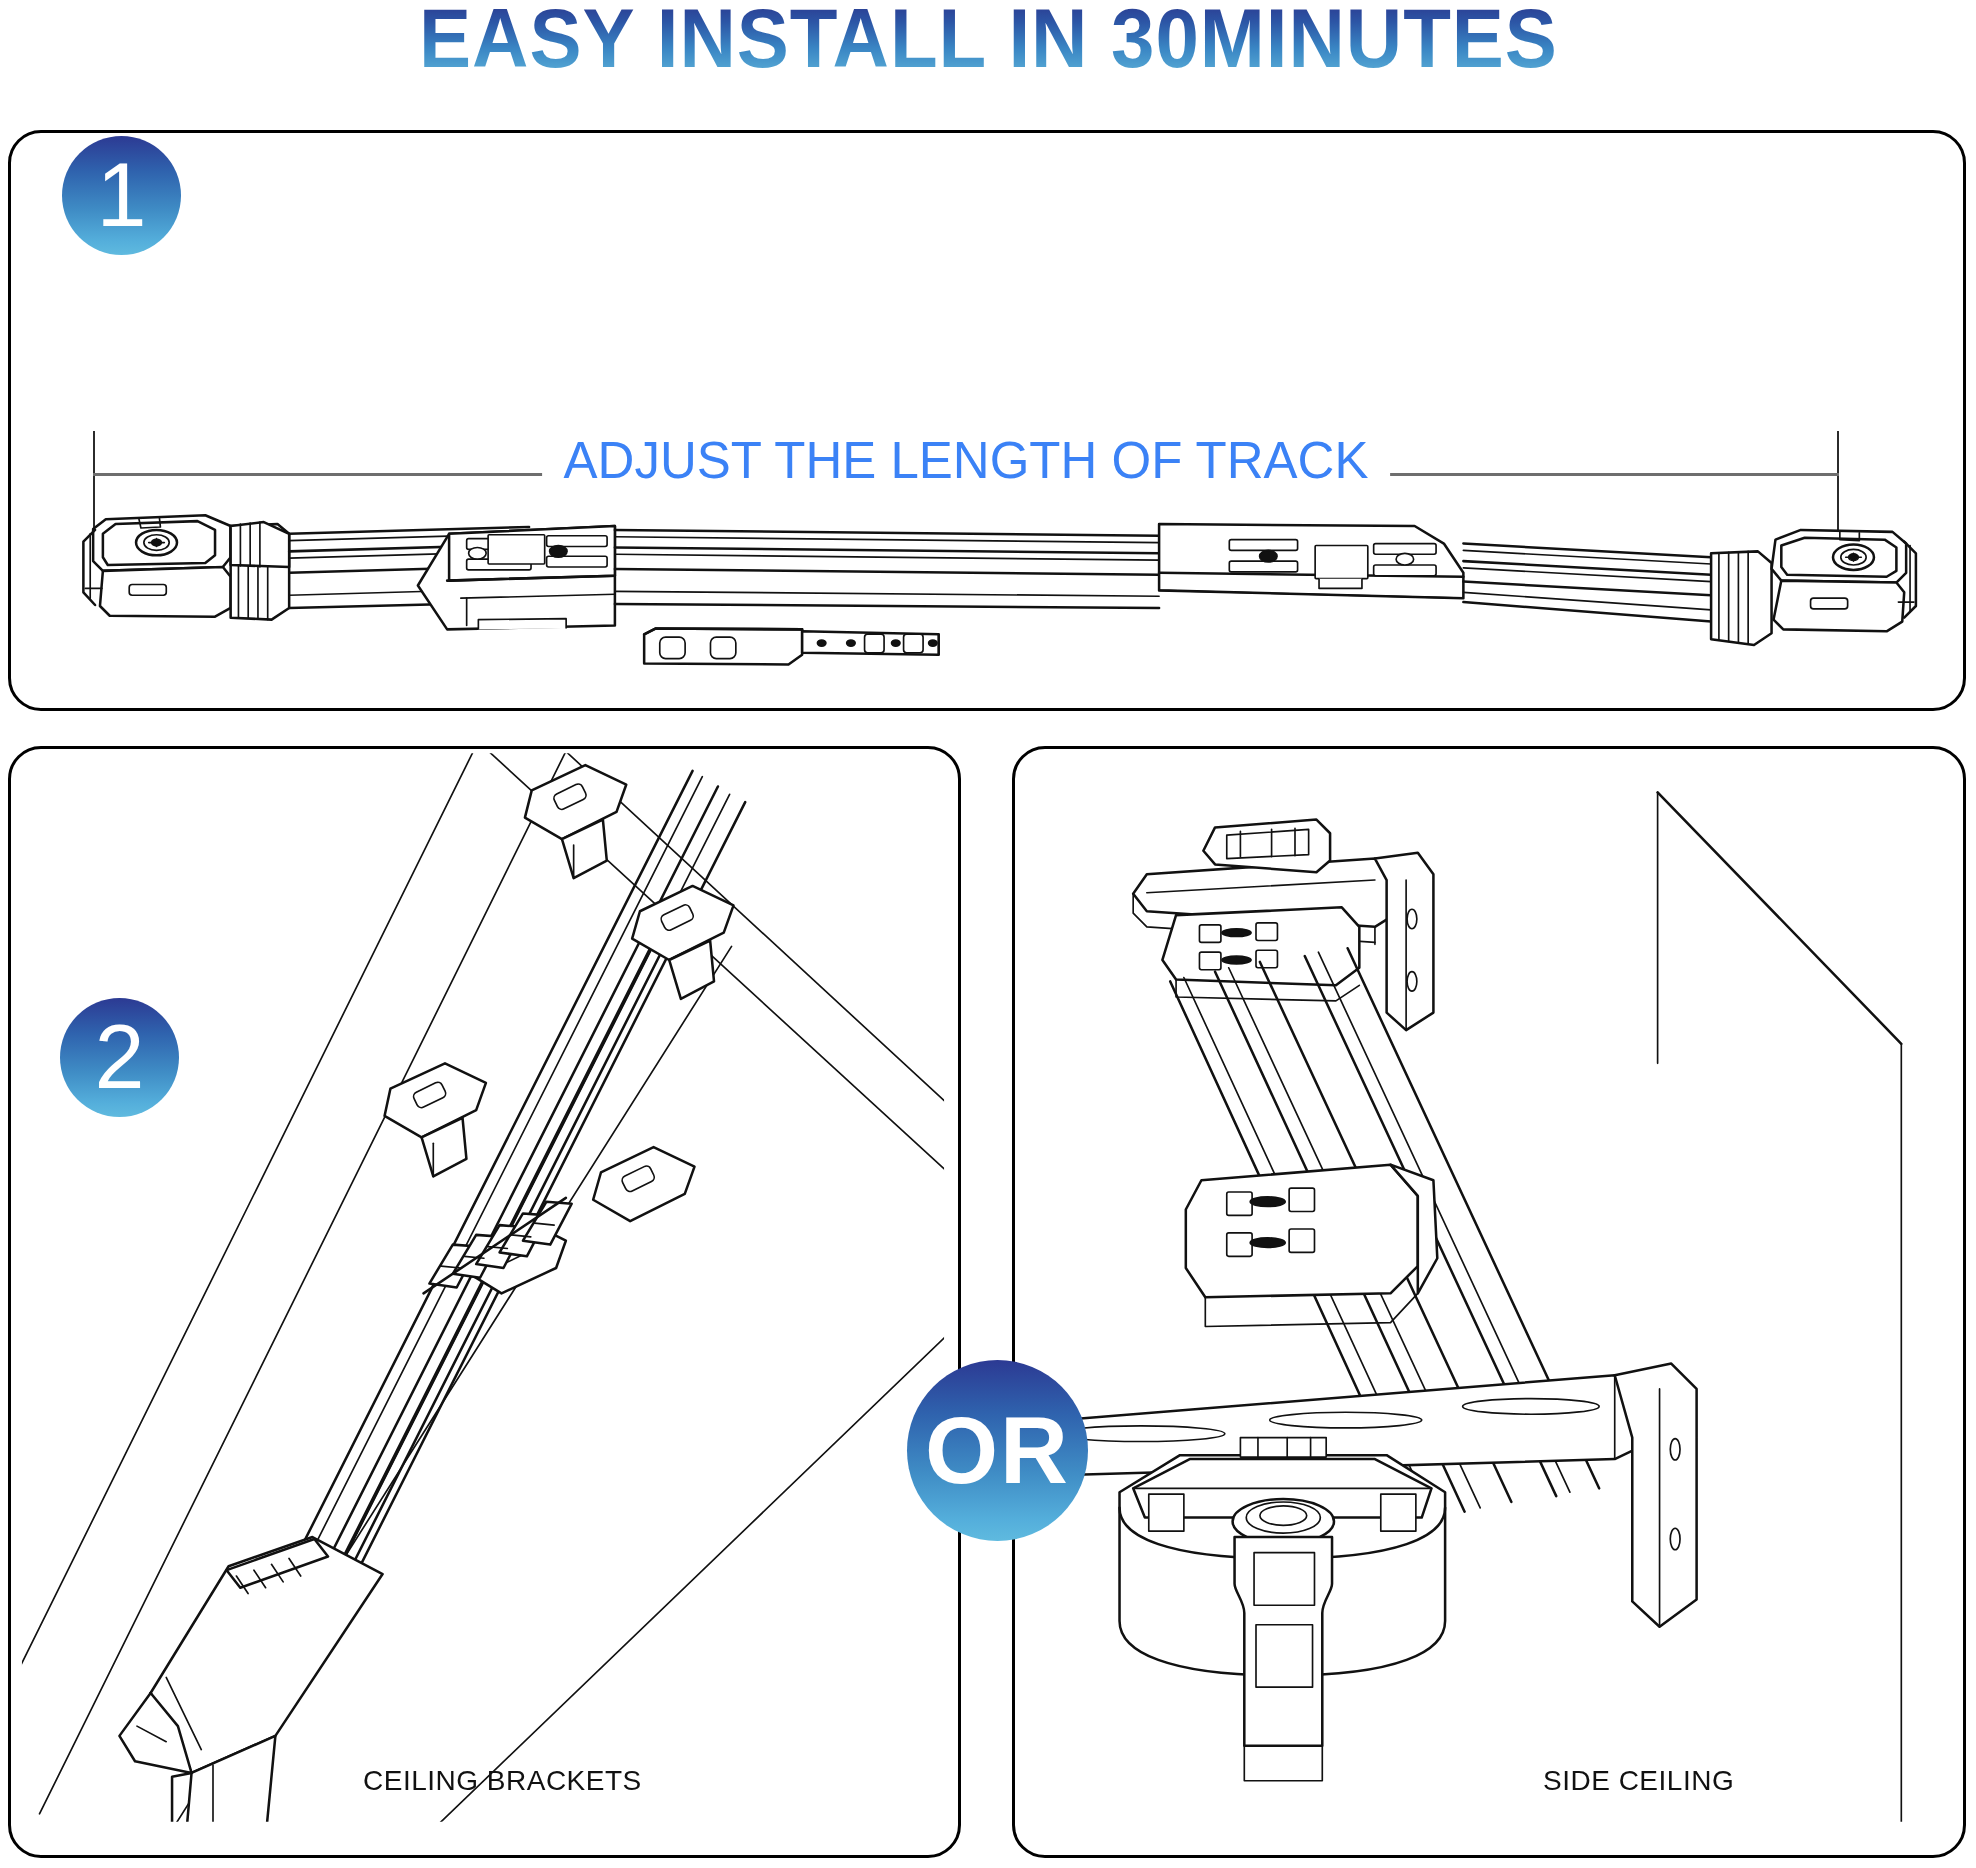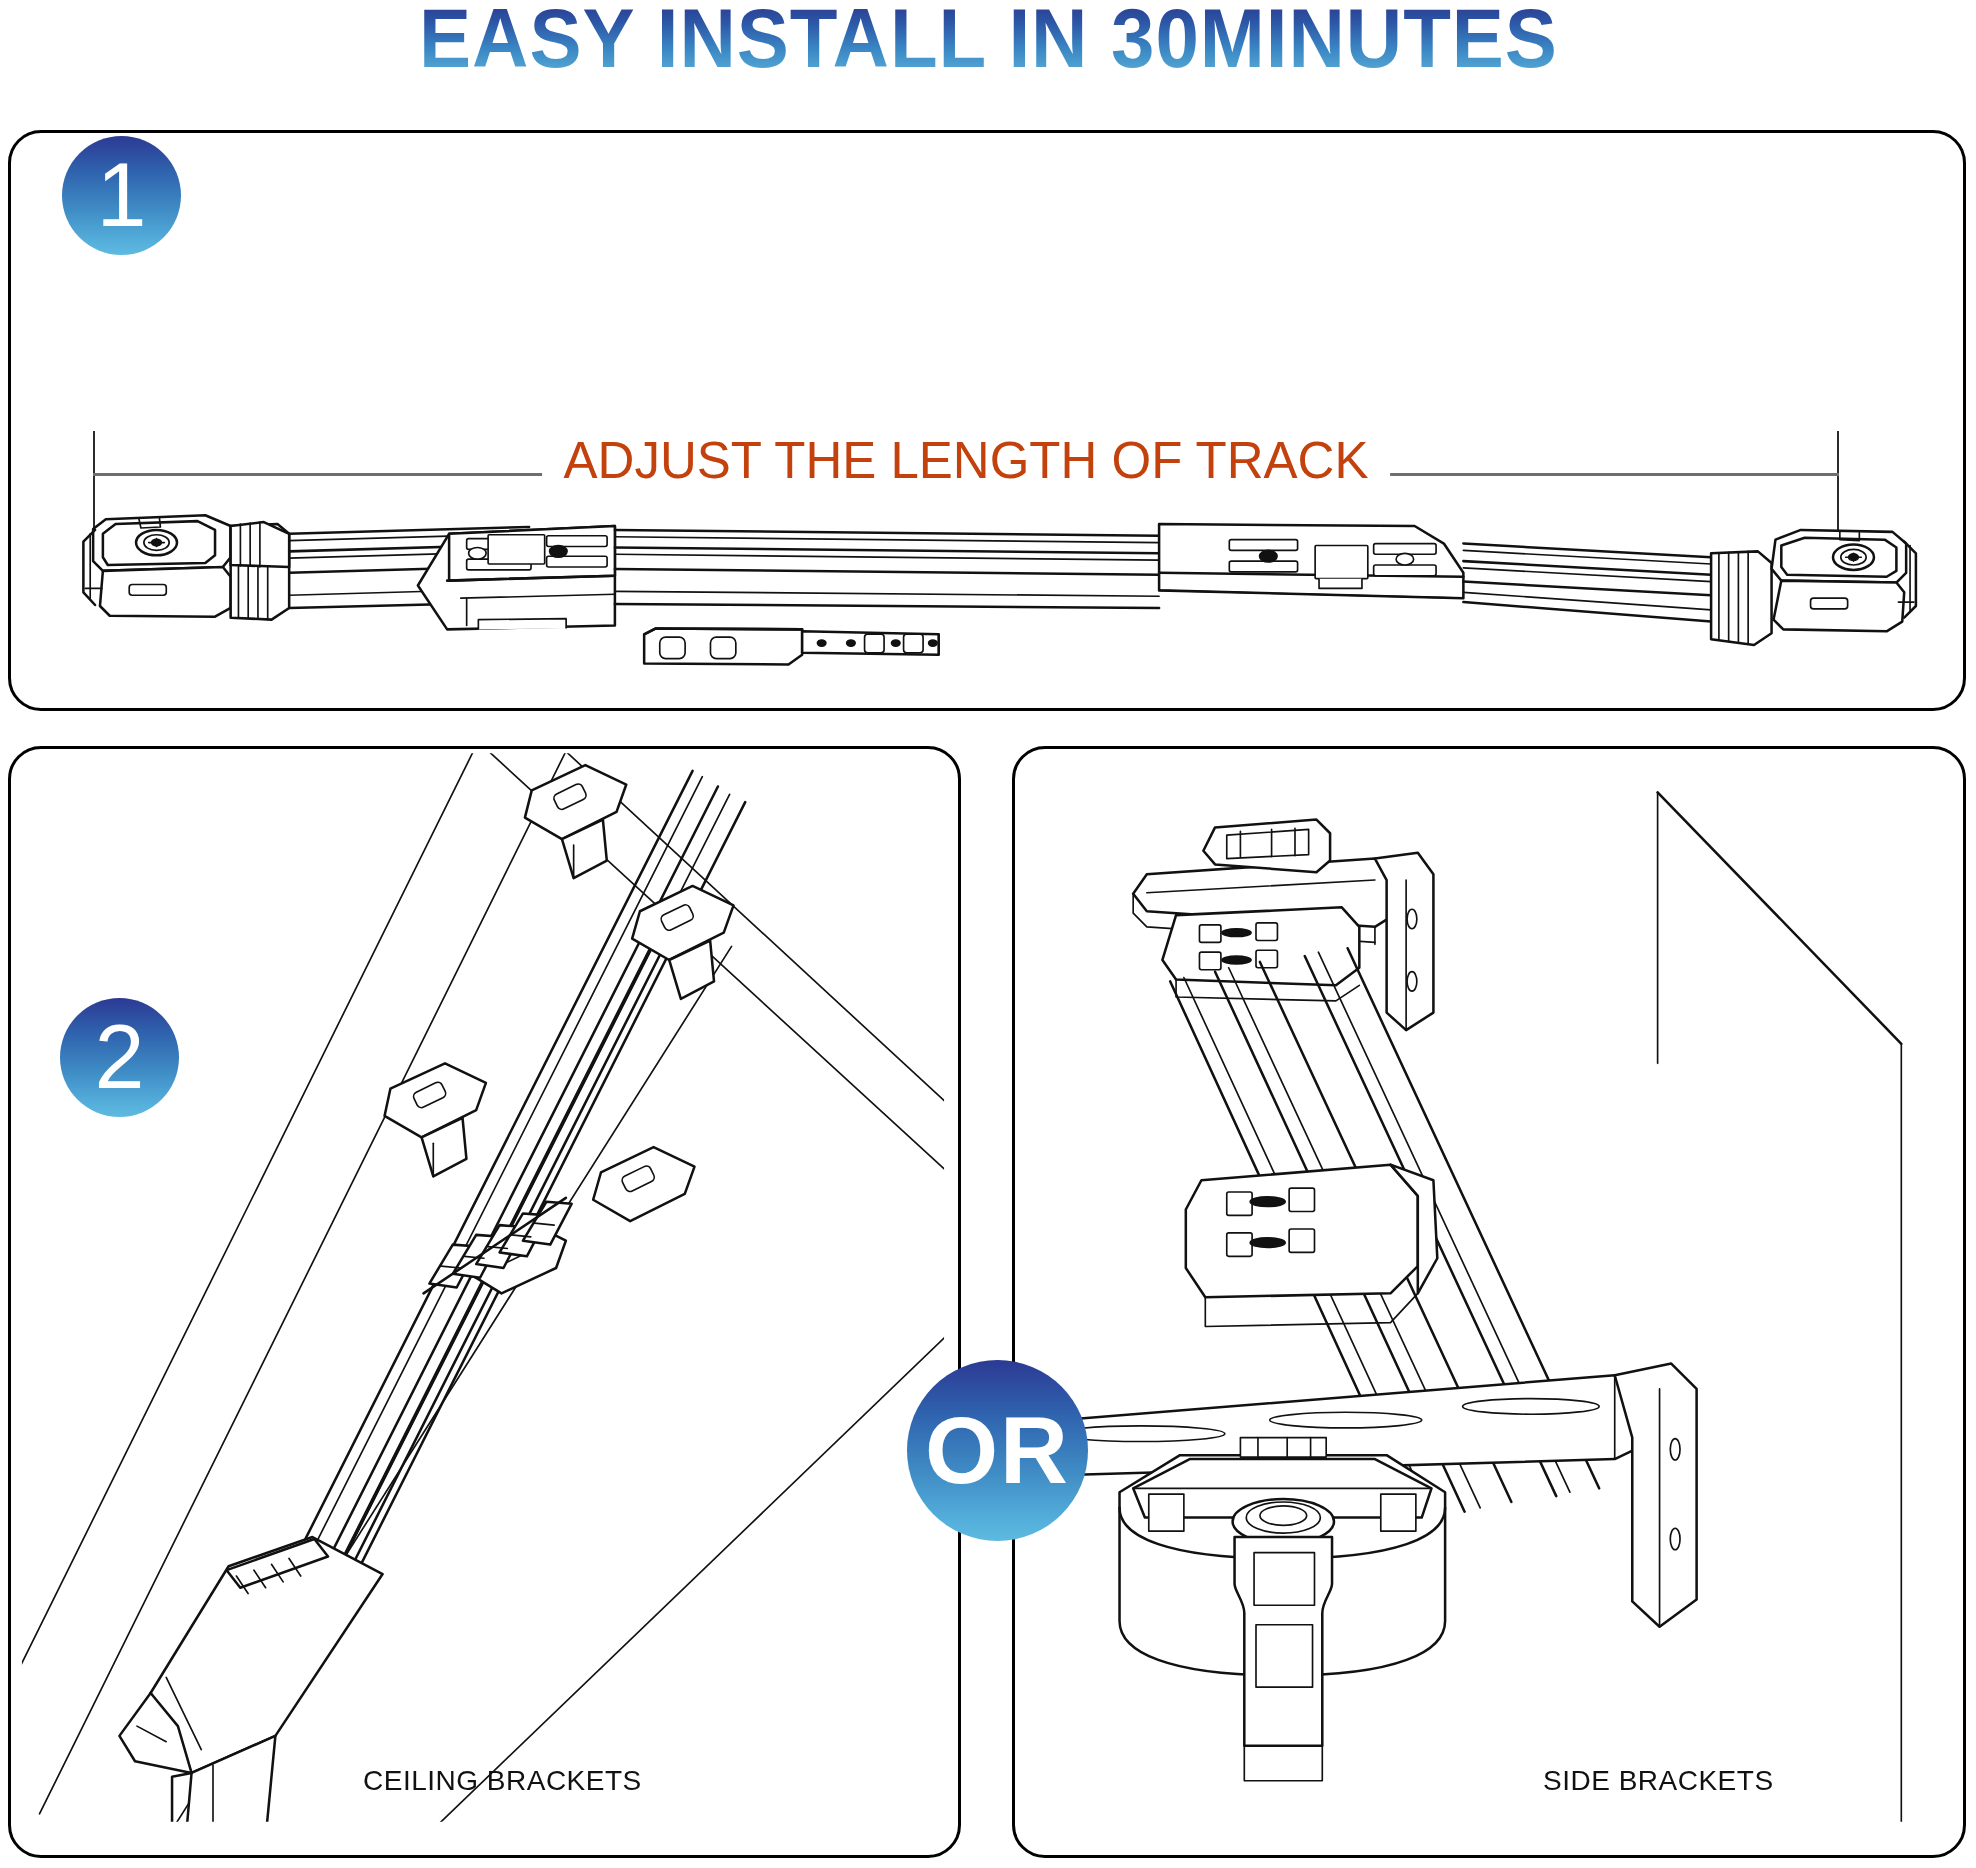--- a/index.html
+++ b/index.html
@@ -78,21 +78,21 @@
   }
   .dim-tick {
     position: absolute; top: 0; width: 2px; height: 102px; background: #2b2b2b;
   }
   .dim-tick.left  { left: 0; }
   .dim-tick.right { right: 0; }
   .dim-label {
     position: absolute; left: 50%; top: 0px; transform: translateX(-50%);
     background: #ffffff; padding: 0 21.5px;
     font-family: "Liberation Sans Narrow", "Liberation Sans", sans-serif;
-    font-size: 51px; font-weight: 400; color: #c2410c;
+    font-size: 51px; font-weight: 400; color: #3b82f6;
     white-space: nowrap; letter-spacing: 0px;
   }
 
   
   .caption {
     position: absolute;
     font-family: "Liberation Sans", sans-serif;
     font-size: 28px;
     color: #111111;
     letter-spacing: 0.5px;
@@ -443,16 +443,16 @@
       <path class="fillw-t" d="M236,822 L298,822 L298,876 L236,876 Z"></path>
       <path class="fillw-t" d="M238,896 L296,896 L296,960 L238,960 Z"></path>
       <path class="ln-t" d="M226,1020 L226,1056 L306,1056 L306,1020"></path>
 
       <path class="fillw-t" d="M222,704 L310,704 L310,724 L222,724 Z"></path>
       <path class="ln-t" d="M240,704 L240,724 M270,704 L270,724 M294,704 L294,724"></path>
     </g>
   </g>
 </svg>
 
-<div class="caption" id="caption-side">SIDE BRACKETS</div>
+<div class="caption" id="caption-side">SIDE CEILING</div>
 
 <div class="badge" id="badge-or">OR</div>
 
 
 </body></html>

